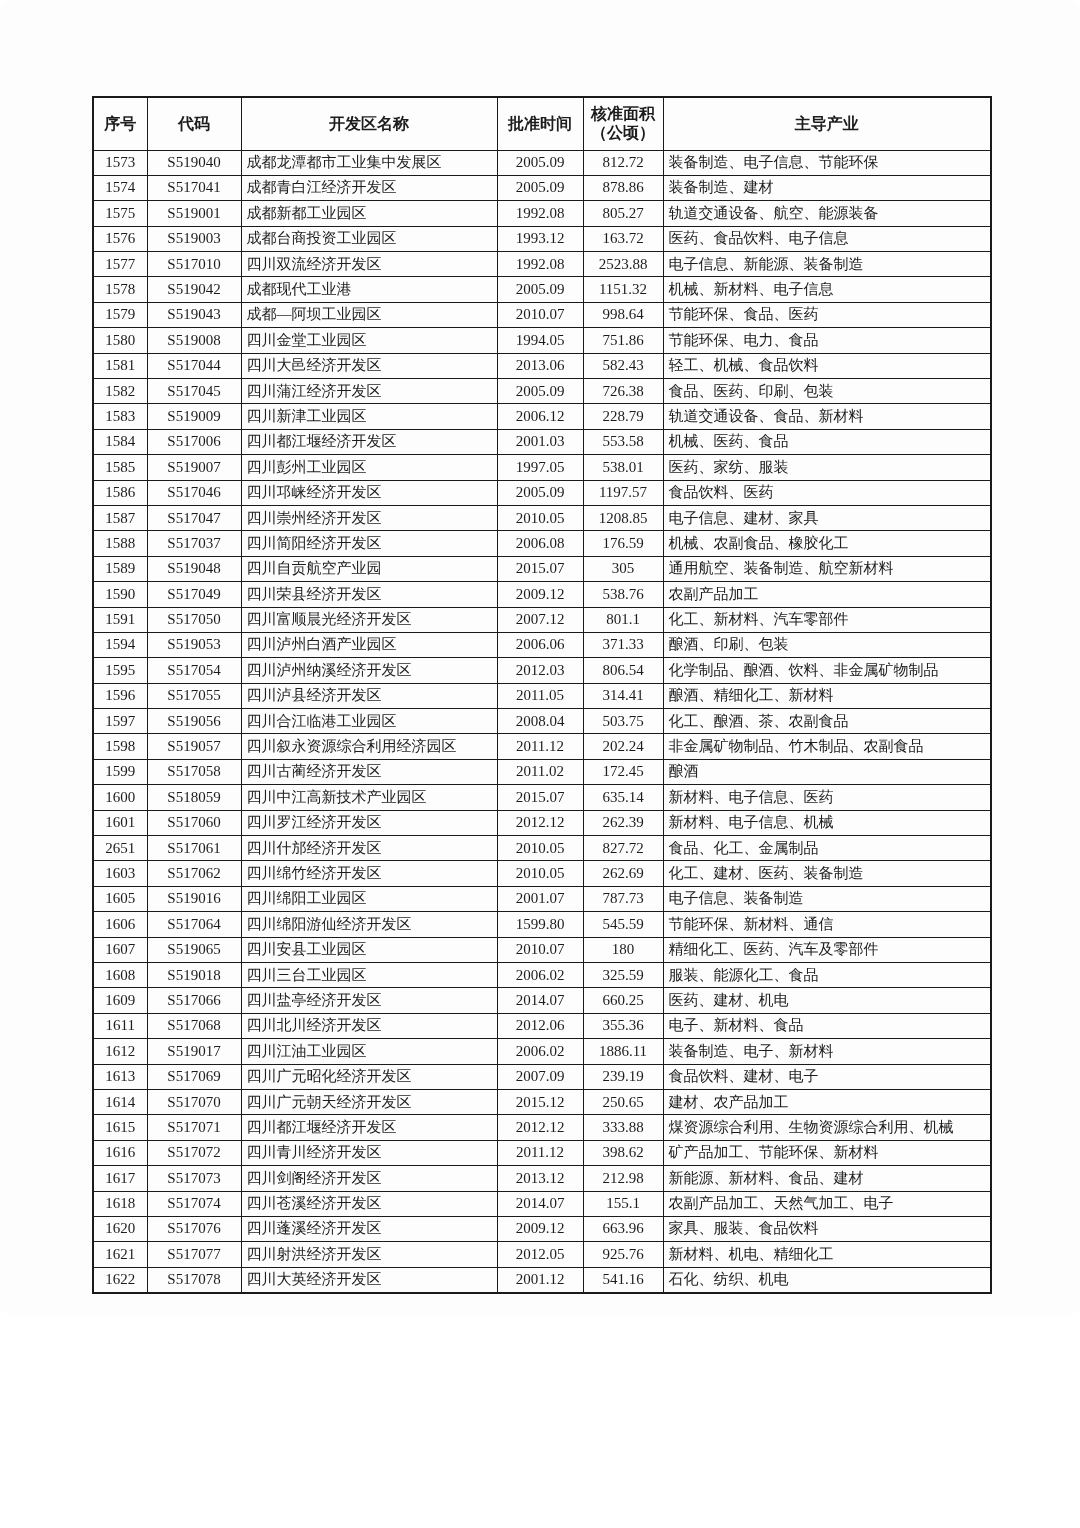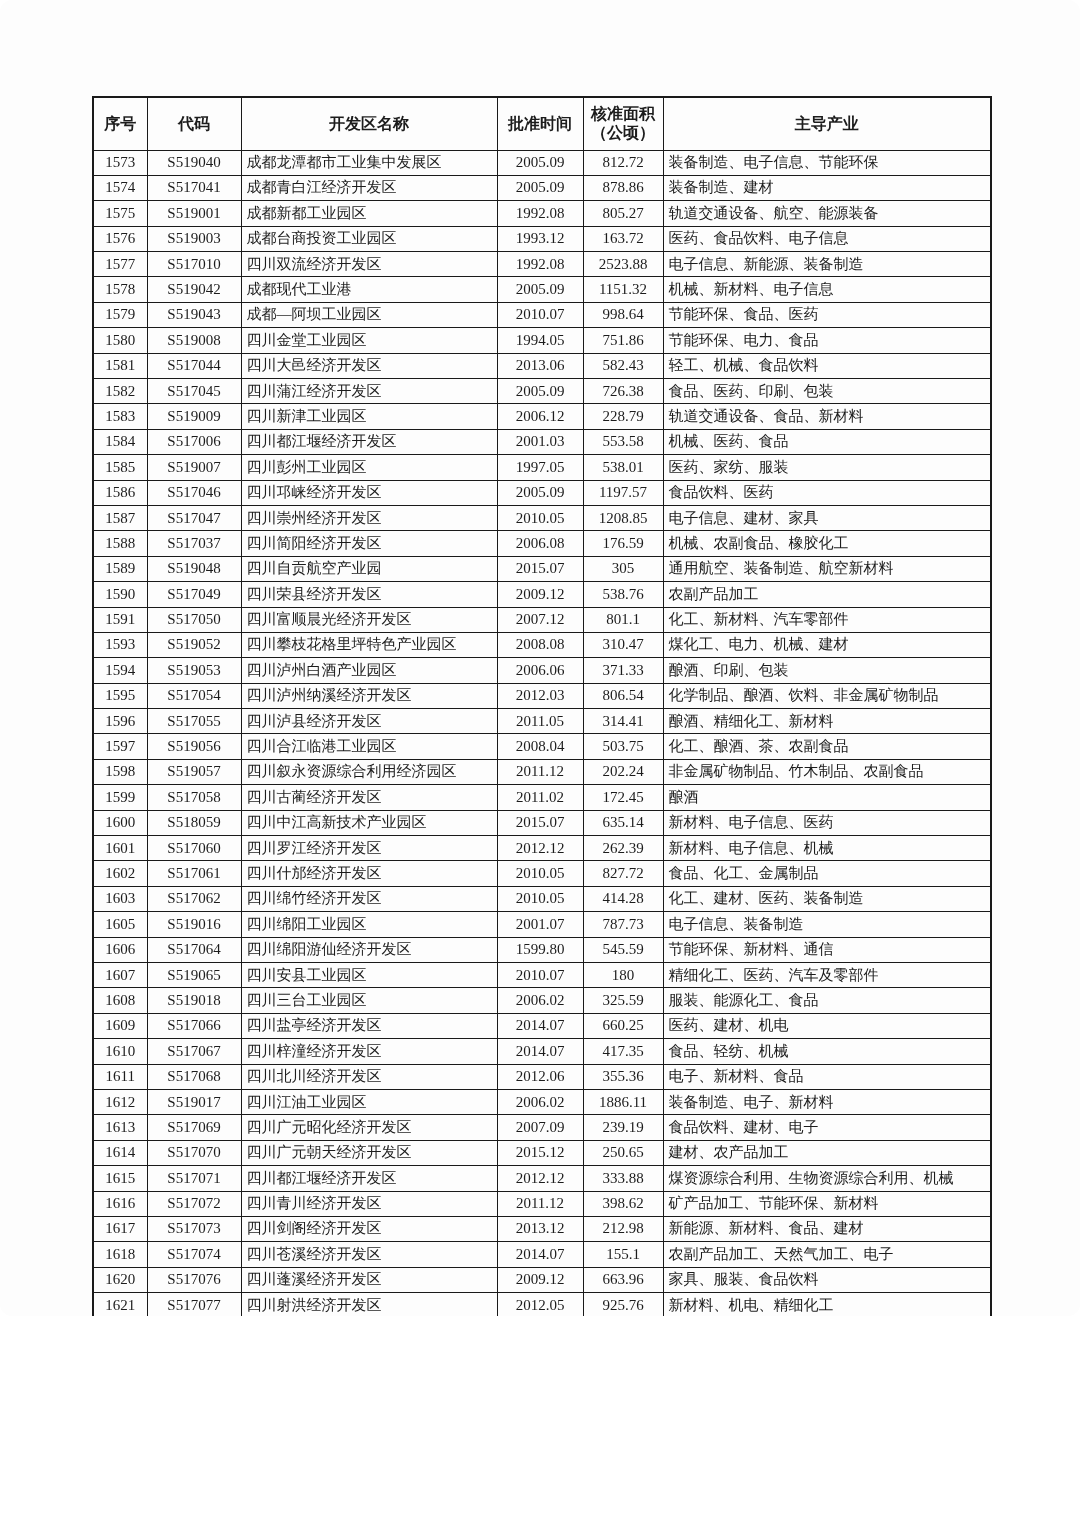--- a/index.html
+++ b/index.html
@@ -238,28 +238,20 @@
     </tr>
         <tr>
       <td class="c-center">1591</td>
       <td class="c-center">S517050</td>
       <td class="c-left">四川富顺晨光经济开发区</td>
       <td class="c-center">2007.12</td>
       <td class="c-center">801.1</td>
       <td class="c-left">化工、新材料、汽车零部件</td>
     </tr>
         <tr>
-      <td class="c-center">1593</td>
-      <td class="c-center">S519052</td>
-      <td class="c-left">四川攀枝花格里坪特色产业园区</td>
-      <td class="c-center">2008.08</td>
-      <td class="c-center">310.47</td>
-      <td class="c-left">煤化工、电力、机械、建材</td>
-    </tr>
-        <tr>
       <td class="c-center">1594</td>
       <td class="c-center">S519053</td>
       <td class="c-left">四川泸州白酒产业园区</td>
       <td class="c-center">2006.06</td>
       <td class="c-center">371.33</td>
       <td class="c-left">酿酒、印刷、包装</td>
     </tr>
         <tr>
       <td class="c-center">1595</td>
       <td class="c-center">S517054</td>
@@ -310,33 +302,33 @@
     </tr>
         <tr>
       <td class="c-center">1601</td>
       <td class="c-center">S517060</td>
       <td class="c-left">四川罗江经济开发区</td>
       <td class="c-center">2012.12</td>
       <td class="c-center">262.39</td>
       <td class="c-left">新材料、电子信息、机械</td>
     </tr>
         <tr>
-      <td class="c-center">1602</td>
+      <td class="c-center">2651</td>
       <td class="c-center">S517061</td>
       <td class="c-left">四川什邡经济开发区</td>
       <td class="c-center">2010.05</td>
       <td class="c-center">827.72</td>
       <td class="c-left">食品、化工、金属制品</td>
     </tr>
         <tr>
       <td class="c-center">1603</td>
       <td class="c-center">S517062</td>
       <td class="c-left">四川绵竹经济开发区</td>
       <td class="c-center">2010.05</td>
-      <td class="c-center">414.28</td>
+      <td class="c-center">262.69</td>
       <td class="c-left">化工、建材、医药、装备制造</td>
     </tr>
         <tr>
       <td class="c-center">1605</td>
       <td class="c-center">S519016</td>
       <td class="c-left">四川绵阳工业园区</td>
       <td class="c-center">2001.07</td>
       <td class="c-center">787.73</td>
       <td class="c-left">电子信息、装备制造</td>
     </tr>
@@ -364,28 +356,20 @@
       <td class="c-center">325.59</td>
       <td class="c-left">服装、能源化工、食品</td>
     </tr>
         <tr>
       <td class="c-center">1609</td>
       <td class="c-center">S517066</td>
       <td class="c-left">四川盐亭经济开发区</td>
       <td class="c-center">2014.07</td>
       <td class="c-center">660.25</td>
       <td class="c-left">医药、建材、机电</td>
-    </tr>
-        <tr>
-      <td class="c-center">1610</td>
-      <td class="c-center">S517067</td>
-      <td class="c-left">四川梓潼经济开发区</td>
-      <td class="c-center">2014.07</td>
-      <td class="c-center">417.35</td>
-      <td class="c-left">食品、轻纺、机械</td>
     </tr>
         <tr>
       <td class="c-center">1611</td>
       <td class="c-center">S517068</td>
       <td class="c-left">四川北川经济开发区</td>
       <td class="c-center">2012.06</td>
       <td class="c-center">355.36</td>
       <td class="c-left">电子、新材料、食品</td>
     </tr>
         <tr>

